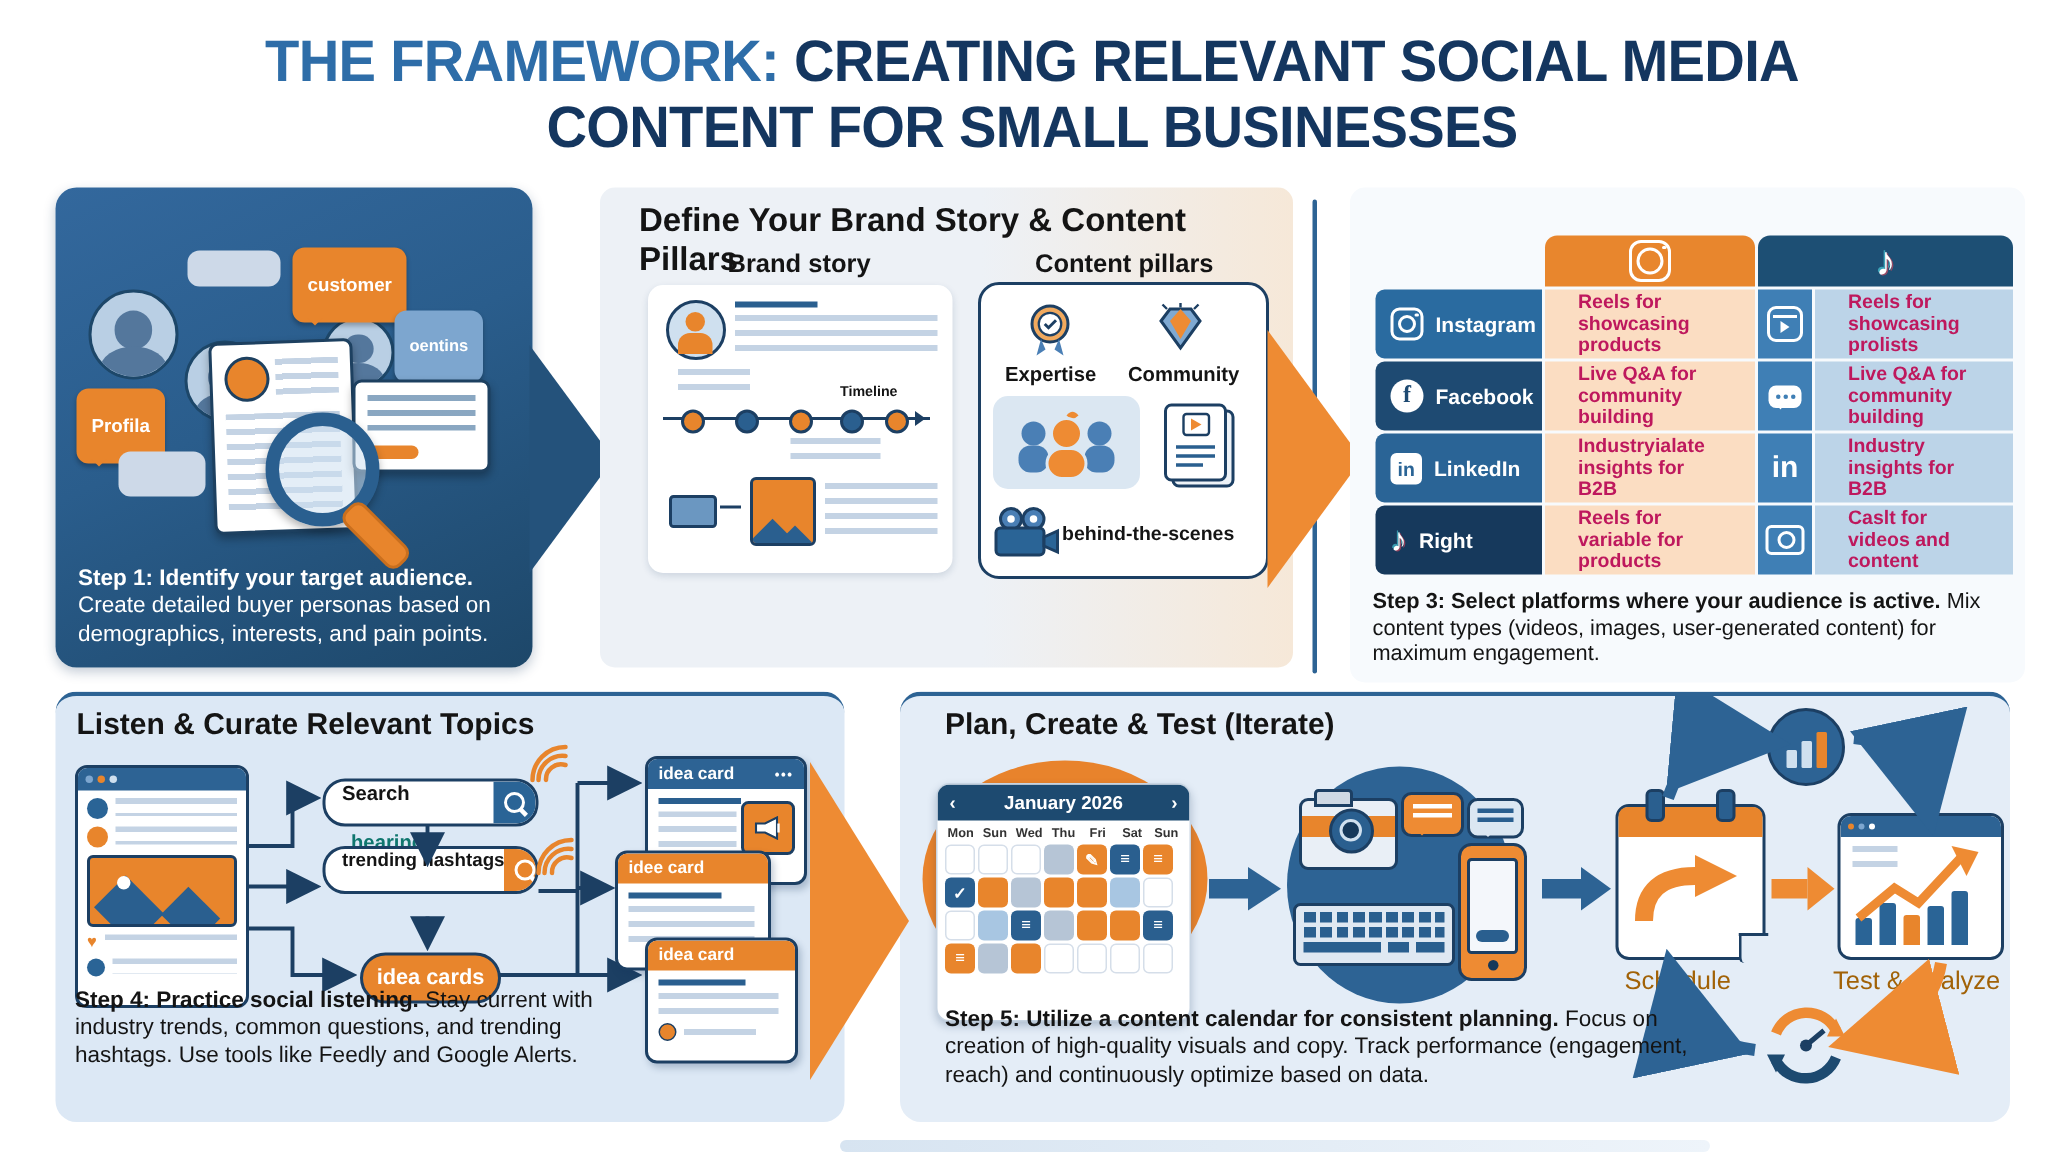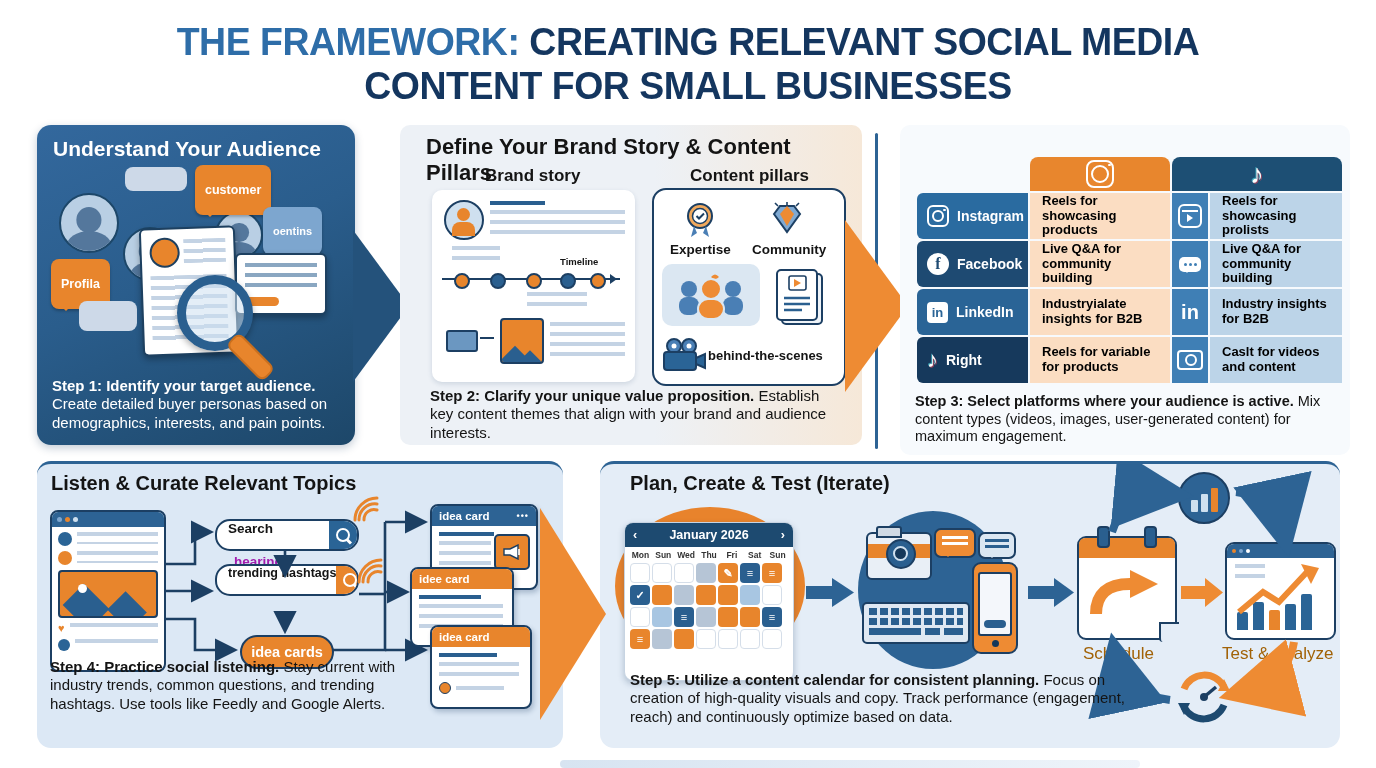--- a/index.html
+++ b/index.html
@@ -60,21 +60,21 @@
   
   .panel3{position:absolute;left:900px;top:125px;width:450px;height:330px;border-radius:10px;background:#f7fafd}
   .p3-title{position:absolute;left:14px;top:5px;font-size:20px;font-weight:700;color:#141414;white-space:nowrap}
   .pt-header{position:absolute;left:130px;top:32px;display:flex;gap:2px}
   .pt-h{width:140px;height:34px;display:flex;align-items:center;justify-content:center;border-radius:8px 8px 0 0}
   .pt-h-ig{background:#e8862d}
   .pt-h-tt{width:170px;background:#1d4f74}
   .ptable{position:absolute;left:17px;top:68px;display:grid;grid-template-columns:111px 140px 36px 132px;gap:2px}
   .pt-cell{height:46px;display:flex;align-items:center}
   .pt-plat{border-radius:6px 0 0 6px;color:#fff;font-size:14px;font-weight:700;gap:8px;padding-left:10px}
-  .pt-txt{font-size:13px;font-weight:700;color:#000000;line-height:1.15;padding:0 12px}
+  .pt-txt{font-size:13px;font-weight:700;color:#be185d;line-height:1.15;padding:0 22px}
   .cell-peach{background:#fbddc2}
   .cell-icon{background:#3f7fb5;justify-content:center}
   .cell-lblue{background:#bcd4e8}
   .plat-1{background:#2a6ba0}.plat-2{background:#1e4a72}.plat-3{background:#2a6496}.plat-4{background:#16395c}
   .p3-step{position:absolute;left:15px;top:268px;width:420px;font-size:14.5px}
 
   
   .ig-glyph{width:18px;height:18px;border:2.2px solid #fff;border-radius:6px;position:relative;display:inline-block;flex:none}
   .ig-glyph::before{content:'';position:absolute;left:3px;top:3px;right:3px;bottom:3px;border:2px solid #fff;border-radius:50%}
   .ig-glyph::after{content:'';position:absolute;top:1.5px;right:1.5px;width:2.5px;height:2.5px;border-radius:50%;background:#fff}
@@ -107,21 +107,21 @@
   .feed-ava{width:14px;height:14px;border-radius:50%;flex:none}
   .feed-img{margin:5px 6px 0;height:44px;background:#e8852c;border:2px solid #1c3f63;border-radius:4px;position:relative;overflow:hidden}
   .feed-img::before{content:'';position:absolute;left:8px;bottom:-6px;width:36px;height:30px;background:#2a5f8f;transform:rotate(45deg)}
   .feed-img::after{content:'';position:absolute;right:14px;bottom:-8px;width:30px;height:26px;background:#2a5f8f;transform:rotate(45deg)}
   .feed-dot{position:absolute;left:18px;top:12px;width:9px;height:9px;border-radius:50%;background:#fff}
   .pill-input{position:absolute;height:28px;background:#fff;border:2.5px solid #1c3f63;border-radius:15px;display:flex;align-items:flex-start;overflow:hidden}
   .pill-input .lbl{flex:1;padding-left:11px;font-size:13.5px;font-weight:700;color:#141414;white-space:nowrap}
   .pill-btn{width:28px;height:100%;display:flex;align-items:center;justify-content:center;flex:none}
   .mag{width:10px;height:10px;border:2.3px solid #fff;border-radius:50%;position:relative;display:block}
   .mag::after{content:'';position:absolute;width:6px;height:2.5px;background:#fff;transform:rotate(45deg);right:-4px;bottom:-2px}
-  .hearing{position:absolute;font-size:13.5px;font-weight:700;color:#a21caf}
+  .hearing{position:absolute;font-size:13.5px;font-weight:700;color:#0f766e}
   .idea-pill{position:absolute;background:#e8852c;border:2.5px solid #1c3f63;border-radius:17px;color:#fff;font-size:14.5px;font-weight:700;display:flex;align-items:center;justify-content:center}
   .icard{position:absolute;background:#fff;border:2.5px solid #1c3f63;border-radius:8px;overflow:hidden;box-shadow:2px 3px 5px rgba(20,50,90,.25)}
   .icard-head{height:20px;display:flex;align-items:center;justify-content:space-between;padding:0 7px;color:#fff;font-size:11.5px;font-weight:700}
   .icard-head.blue{background:#2d6394}
   .icard-head.orange{background:#e8852c}
   .icard-body{position:relative;padding:6px 7px}
   .p4-step{position:absolute;left:13px;top:194px;width:372px}
 
   
   .orange-blob{position:absolute;left:15px;top:43px;width:190px;height:158px;background:#e8832c;border-radius:50%}
@@ -172,21 +172,20 @@
 </style>
 </head>
 <body>
 
 <div class="main-title">
   <span class="accent">THE FRAMEWORK:</span><span> CREATING RELEVANT SOCIAL MEDIA</span><br>
   <span>CONTENT FOR SMALL BUSINESSES</span>
 </div>
 
 <div class="panel1">
-  <div class="p1-title">Understand Your Audience</div>
 
   <div class="gray-bubble" style="left:88px;top:42px;width:62px;height:24px"></div>
   <div class="avatar" style="left:22px;top:68px;width:56px;height:56px"></div>
   <div class="avatar" style="left:86px;top:102px;width:50px;height:50px"></div>
   <div class="avatar" style="left:178px;top:86px;width:44px;height:44px"></div>
 
   <div class="bubble orange" style="left:158px;top:40px">customer</div>
   <div class="bubble blue" style="left:226px;top:82px;font-size:11px">oentins</div>
   <div class="bubble orange" style="left:14px;top:134px">Profila</div>
   <div class="gray-bubble" style="left:42px;top:176px;width:58px;height:30px"></div>
@@ -276,23 +275,20 @@
       <circle cx="12" cy="8" r="7" fill="#4a7fb5" stroke="#1c3f63" stroke-width="2"></circle>
       <circle cx="27" cy="8" r="7" fill="#4a7fb5" stroke="#1c3f63" stroke-width="2"></circle>
       <circle cx="12" cy="8" r="2.5" fill="#fff"></circle>
         <circle cx="27" cy="8" r="2.5" fill="#fff"></circle>
       <rect x="2" y="14" width="32" height="18" rx="3" fill="#2a6496" stroke="#1c3f63" stroke-width="2"></rect>
       <path d="M34 20 L43 16 V30 L34 26 Z" fill="#2a6496" stroke="#1c3f63" stroke-width="2"></path>
     </svg>
     <div class="pillar-label" style="left:54px;top:158px;font-size:13px">behind-the-scenes</div>
   </div>
 
-  <div class="p2-step step">
-    <b>Step 2: Clarify your unique value proposition.</b><span> Establish key content themes that align with your brand and audience interests.</span>
-  </div>
 </div>
 
 <div class="divider-line"></div>
 <div class="big-arrow arrow-orange-23"></div>
 
 <div class="panel3">
 
   <div class="pt-header">
     <div class="pt-h pt-h-ig">
         <span class="ig-glyph big"></span>

